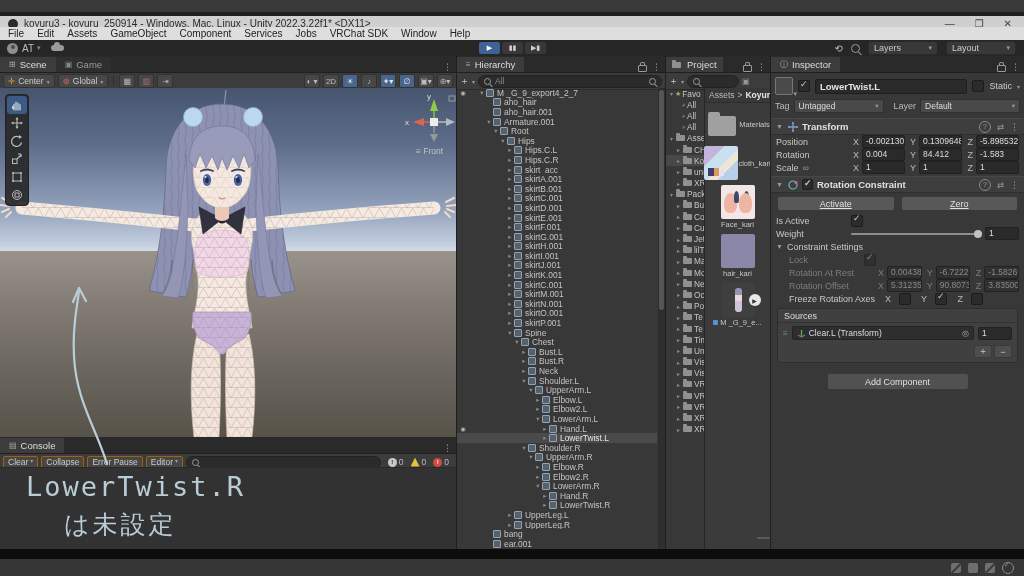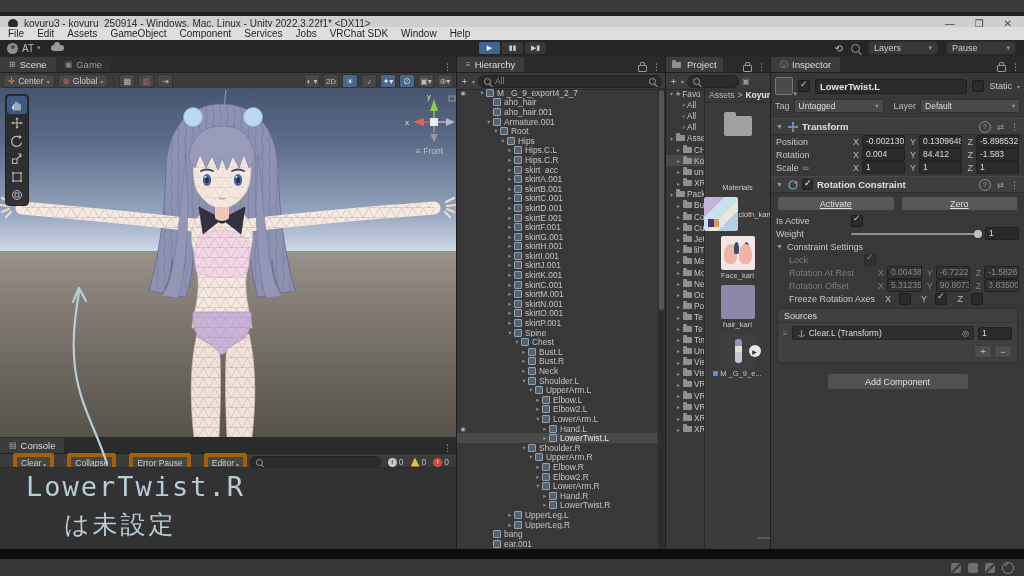--- a/index.html
+++ b/index.html
@@ -42,21 +42,21 @@
   .scenetools{position:absolute;left:5px;top:6px;width:20px;background:rgba(40,40,40,.92);border:1px solid #222;border-radius:4px;display:flex;flex-direction:column;padding:1px;}
   .stool{height:18px;display:flex;align-items:center;justify-content:center;border-radius:3px;}
   .stool.on{background:#3b5b85;}
   .stool svg{display:block;}
   .stoolbar-btn{background:#474747;border:1px solid #333;border-radius:3px;height:12px;display:flex;align-items:center;gap:3px;padding:0 4px;font-size:8.5px;color:#ccc;}
   .ticon{width:14px;height:12px;display:flex;align-items:center;justify-content:center;border-radius:2px;font-size:8px;color:#bbb;background:#474747;border:1px solid #333;}
   .ticon.on{background:#49658a;color:#dce8f5;}
   .tsep{width:1px;height:10px;background:#2c2c2c;margin:0 2px;}
   
   #consolepanel{left:0;top:437px;width:456px;height:112px;}
-  .cbtn{font-size:8.5px;color:#ccc;padding:0 4px;height:11px;display:flex;align-items:flex-end;gap:2px;background:#464646;border:4px solid #a16207;border-radius:2px;margin-left:10px;}
+  .cbtn{font-size:8.5px;color:#ccc;padding:0 4px;height:11px;display:flex;align-items:flex-start;gap:2px;background:#464646;border:1px solid #a16207;border-radius:2px;}
   .ccounts{margin-left:4px;display:flex;align-items:center;gap:7px;padding-right:4px;font-size:8.5px;color:#bbb;}
   .cico{width:9px;height:9px;border-radius:50%;display:inline-flex;align-items:center;justify-content:center;font-size:6px;color:#222;font-weight:bold;}
   .cinfo{background:#c9c9c9;}
   .cwarn{background:#e3c33c;border-radius:1px;clip-path:polygon(50% 0,100% 100%,0 100%);}
   .cerr{background:#d24a43;color:#fff;}
   #consolebody{position:absolute;left:0;top:30px;width:456px;height:82px;background:#323232;border-top:1px solid #2a2a2a;}
   .anno1{position:absolute;left:26px;top:3px;font-family:"DejaVu Sans Mono",monospace;font-size:27px;letter-spacing:2px;color:#b9cdd6;}
   .anno2{position:absolute;left:64px;top:40px;font-family:"DejaVu Sans Mono",monospace;font-size:25px;letter-spacing:3px;color:#b9cdd6;}
   
   #hierpanel{left:457px;top:56px;width:208px;height:493px;overflow:hidden;}
@@ -190,21 +190,21 @@
       <span class="pbtn">▶▮</span>
     </span>
     <span class="rightgrp">
       <span style="color:#bbb;font-size:10px;">⟲</span>
       <span class="mag" style="width:7px;height:7px;"></span>
       <span class="ddbtn">
           <span>Layers</span>
           <span class="car">▾</span>
         </span>
       <span class="ddbtn">
-          <span>Pause</span>
+          <span>Layout</span>
           <span class="car">▾</span>
         </span>
     </span>
   </div>
 
   <div class="abs panel" id="scenepanel">
     <div class="tabbar">
       <span class="tab active">
           <span style="font-size:8px;color:#aaa;">⊞</span>
           <span>Scene</span>
@@ -1107,21 +1107,21 @@
       </div>
     <div class="pdivider"></div>
     <div class="pcontent">
       <div class="pcrumb">
         <span>Assets</span>
         <span>&gt;</span>
         <span style="color:#e6e6e6;font-weight:bold;">Koyuru</span>
       </div>
       <div class="pitems">
 
-          <div class="pitem" style="display:flex;flex-direction:column;align-items:center;gap:41px;">
+          <div class="pitem" style="display:flex;flex-direction:row;">
             <div class="pthumb k-folder">
               
             </div>
             <div class="pcap">
               <span>Materials</span>
             </div>
           </div>
 
           <div class="pitem" style="display:flex;flex-direction:row;align-items:center;">
             <div class="pthumb k-cloth">

